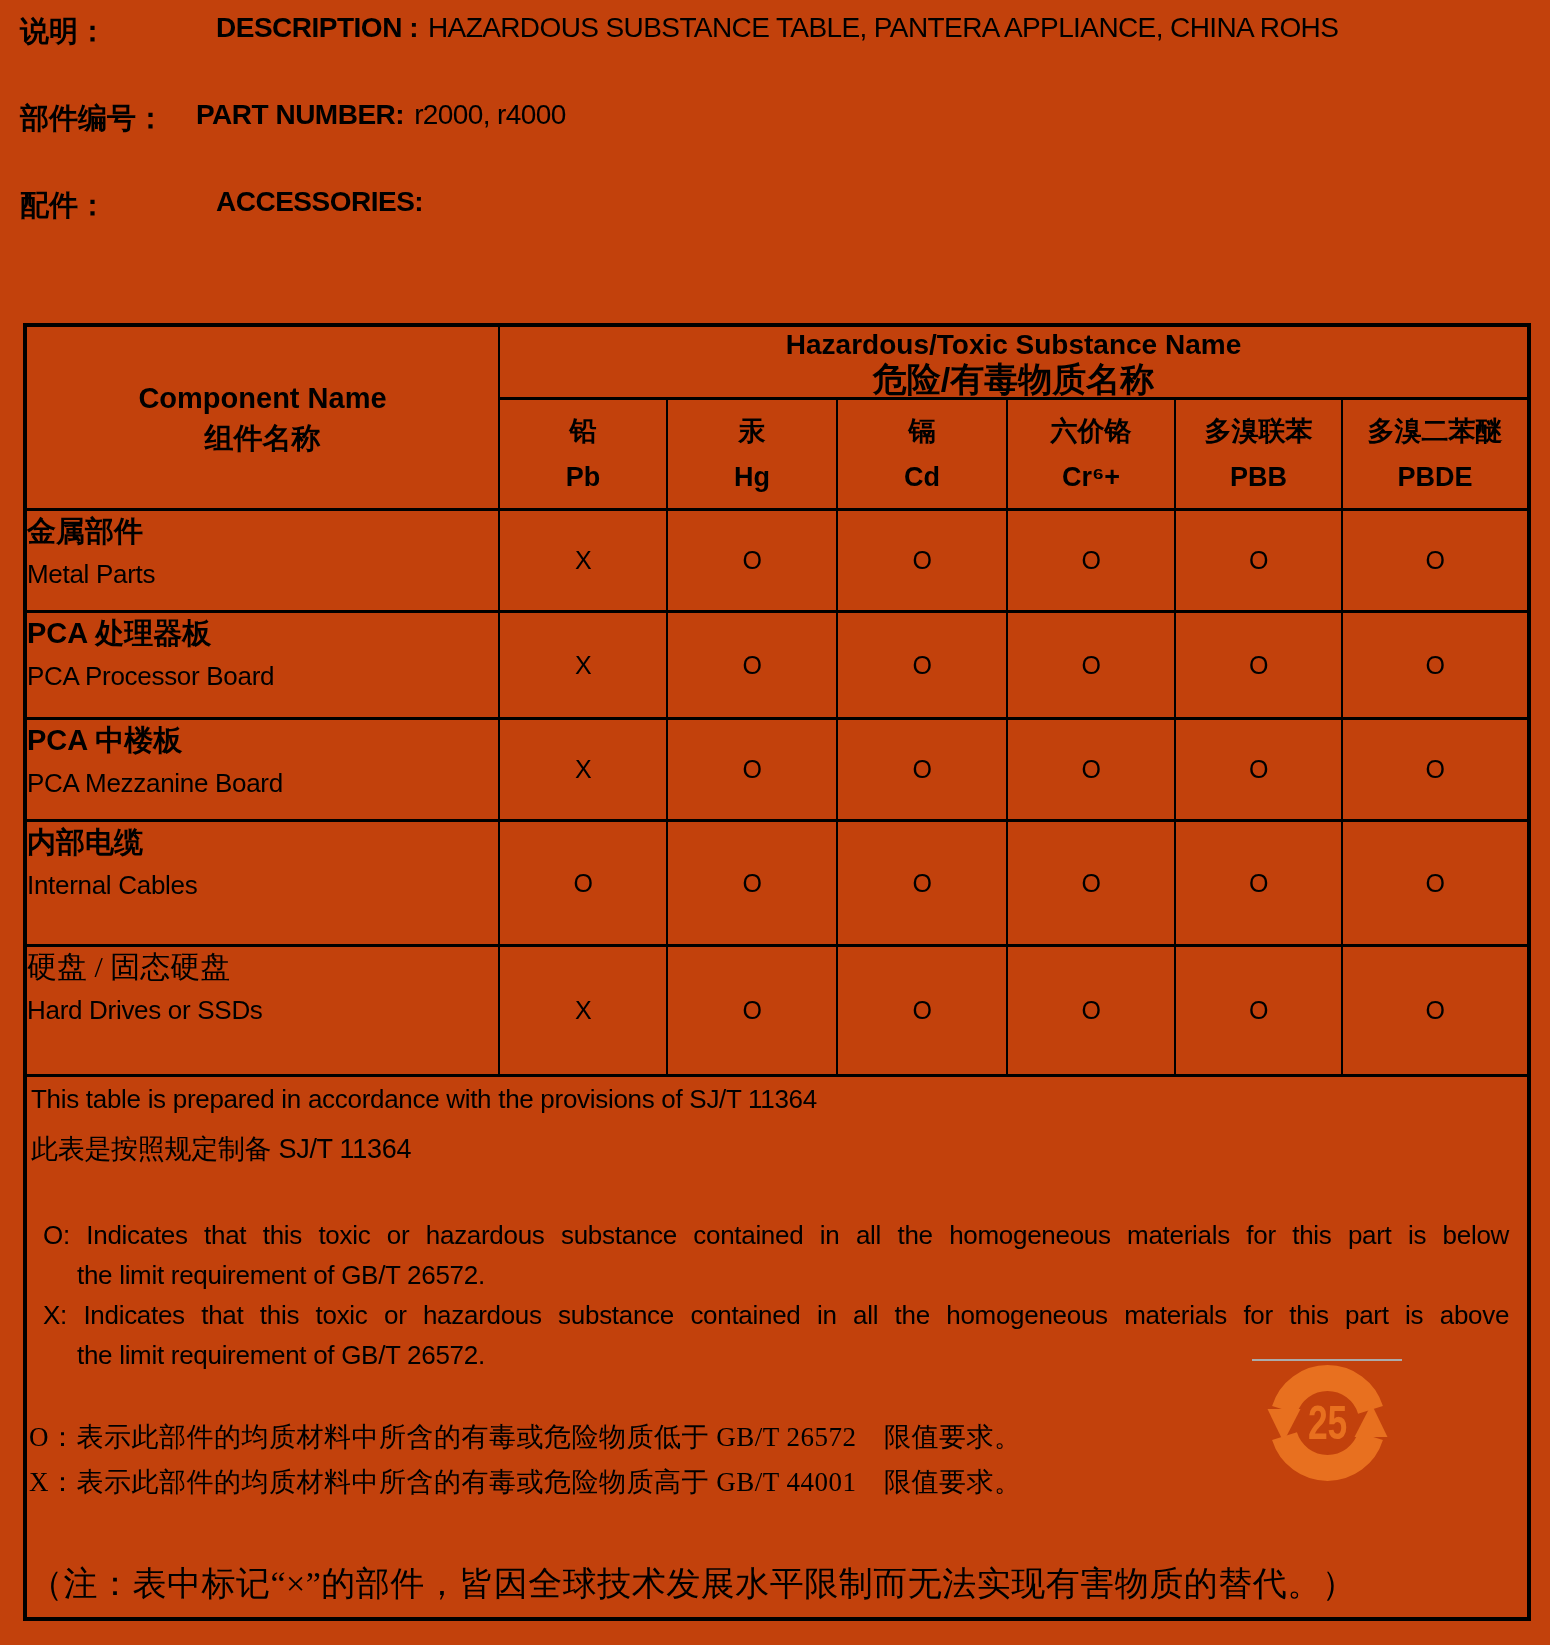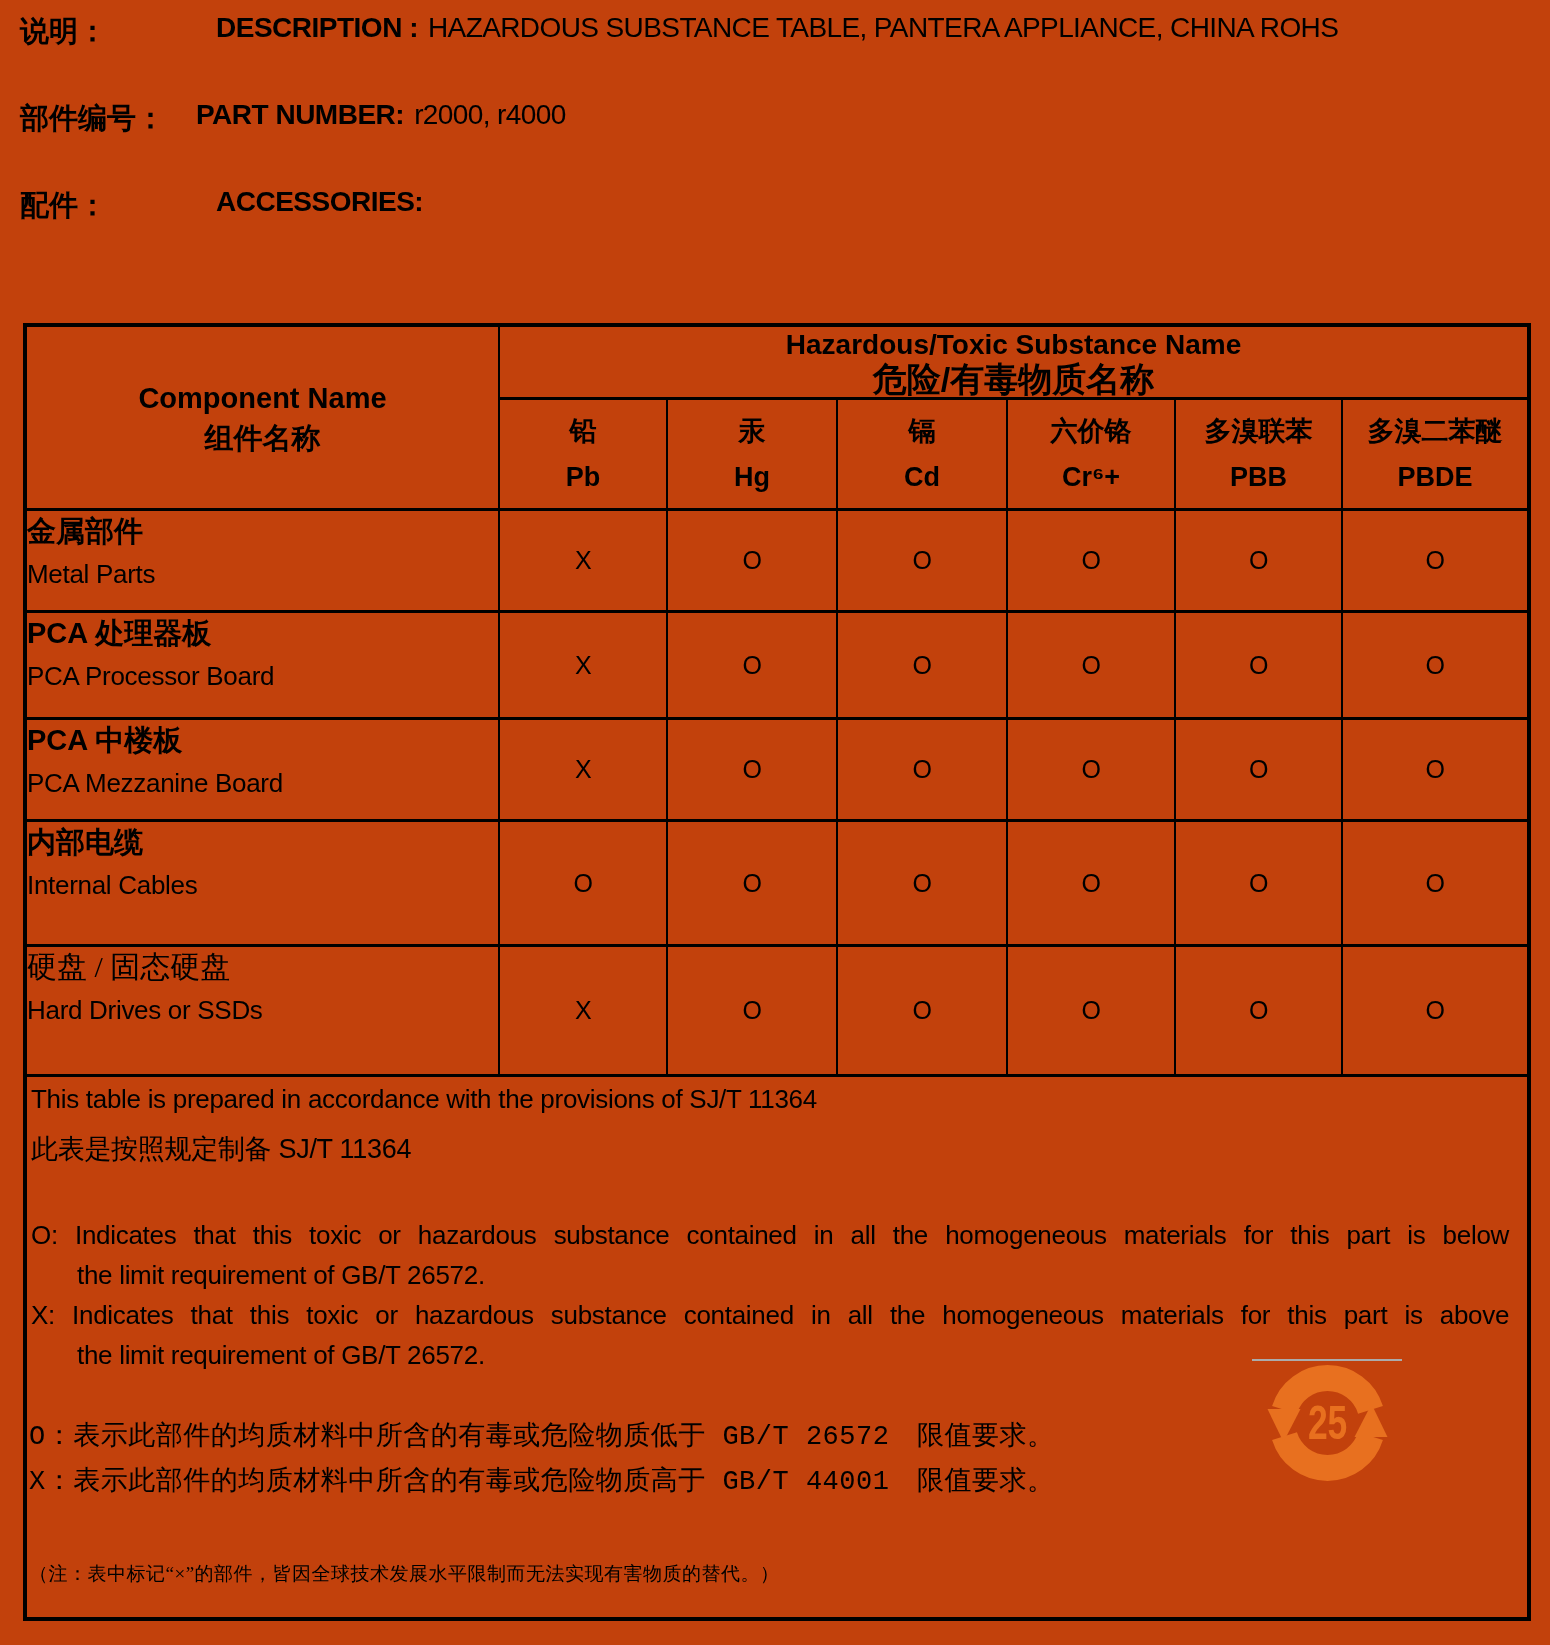--- a/index.html
+++ b/index.html
@@ -47,31 +47,31 @@
 
   
   td.notes-cell{
     height:540px;vertical-align:top;text-align:left;
     position:relative;padding:6px 10px 6px 12px;
     font-size:26px;letter-spacing:-0.3px;
   }
   .n-en1{margin:4px 0 0 4px;line-height:36px;}
   .n-cn1{margin:12px 0 0 4px;font-size:27px;line-height:40px;}
   .n-block{margin:46px 0 0 4px;line-height:40px;}
-  .n-just{text-align:justify;text-align-last:justify;-moz-text-align-last:justify;padding-right:18px;}
+  .n-just{text-align:justify;text-align-last:justify;-moz-text-align-last:justify;padding-right:18px;margin-left:12px;}
   .n-cont{padding-left:46px;}
   .n-cnblock{
     margin:40px 0 0 2px;
-    font-family:Liberation Mono, monospace;
+    font-family:Liberation Serif, serif;
     font-size:27px;line-height:45px;letter-spacing:0.5px;
   }
   .n-note{
     margin:56px 0 0 2px;
     font-family:"Liberation Serif","DejaVu Serif",serif;
-    font-size:19px;letter-spacing:0.5px;
+    font-size:34px;letter-spacing:0.5px;
   }
 
   
   .efup{position:absolute;left:1225px;top:282px;width:150px;text-align:center;}
   .efup-topline{border-top:2px solid #ababab;width:150px;height:0;margin-bottom:2px;}
   .efup svg{display:block;margin-left:8px;}
 </style>
 </head>
 <body>
 

